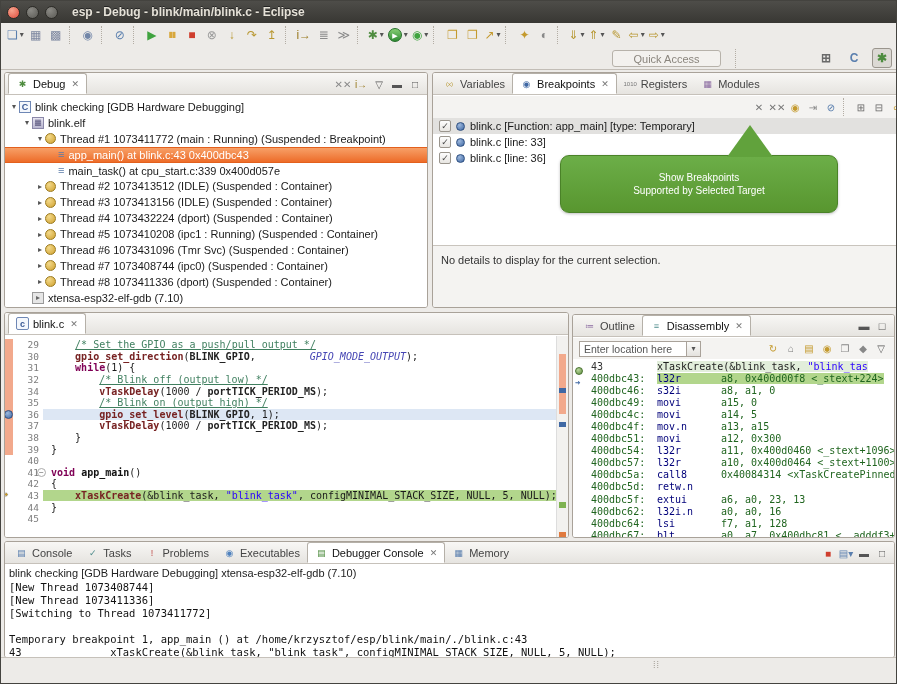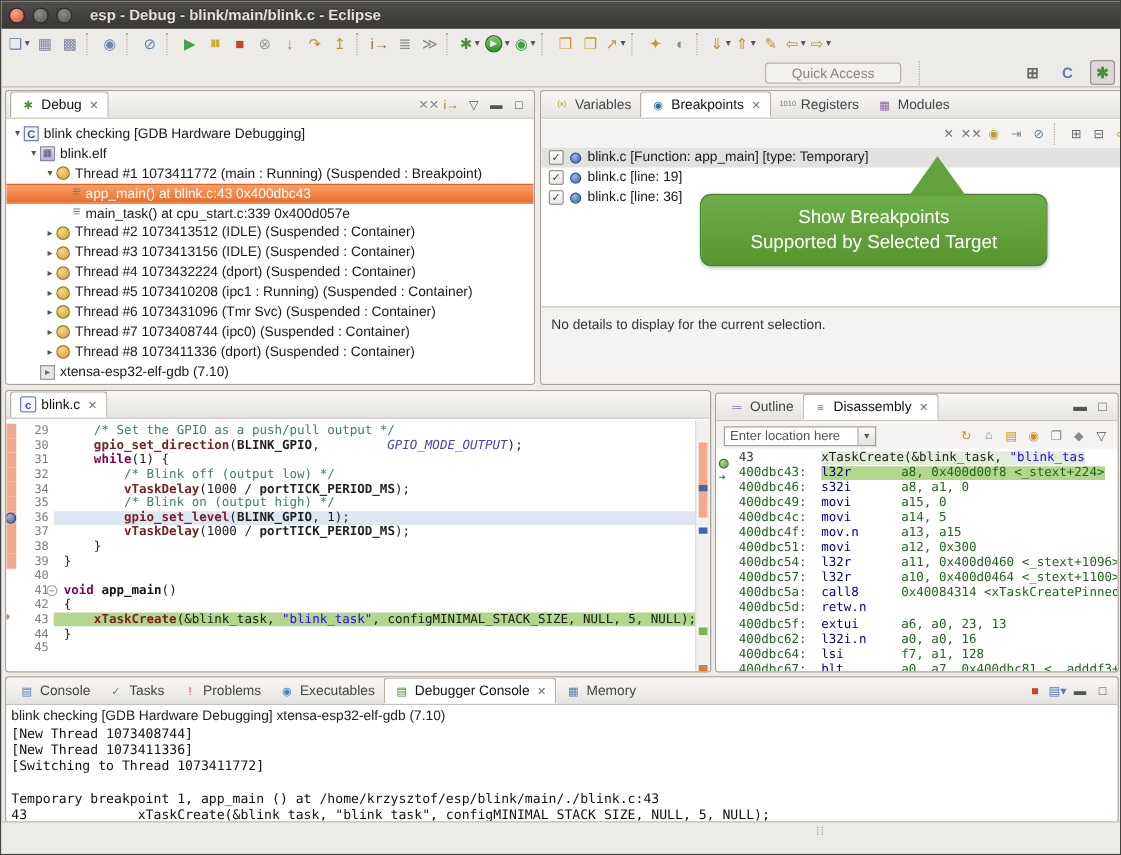--- a/index.html
+++ b/index.html
@@ -78,21 +78,21 @@
   .bp-row.first { background:#e2e1df; }
   .checkbox { width:12px; height:12px; border:1px solid #9a958d; border-radius:2px;
     background:linear-gradient(#fdfdfd,#e8e6e2); color:#4a4a4a; font-size:9px;
     display:inline-flex; align-items:center; justify-content:center; }
   .ic-bp { width:9px; height:9px; border-radius:50%;
     background:radial-gradient(circle at 35% 30%, #9db8dd, #3f68a4); border:1px solid #2e4f80; }
   .bp-details { position:absolute; left:0; right:0; bottom:0; height:62px; background:#f4f3f1;
     border-top:1px solid #c9c4bd; padding:8px 0 0 8px; color:#333; }
   .bp-tooltip { position:absolute; left:127px; top:82px; width:278px; height:58px;
     background:linear-gradient(#6cae48,#58962f); border:1px solid #4a8228; border-radius:9px;
-    color:#fff; font-size:15px; display:flex; flex-direction:column; align-items:center;
+    color:#fff; font-size:10px; display:flex; flex-direction:column; align-items:center;
     justify-content:center; line-height:1.35; z-index:30;
     box-shadow:0 1px 3px rgba(0,0,0,.25); }
   .bp-tooltip .pointer { position:absolute; left:166px; top:-31px; width:0; height:0;
     border-left:23px solid transparent; border-right:23px solid transparent;
     border-bottom:32px solid #61a23c; }
   
   .ed-body { position:absolute; left:0; right:0; top:23px; bottom:0; background:#fff;
     font-family:"DejaVu Sans Mono", monospace; font-size:10px; overflow:hidden; padding-top:3px; }
   .ed-line { height:11.6px; display:flex; align-items:center; position:relative; }
   .ed-ann { width:8px; height:100%; flex:none; position:relative; }
@@ -140,21 +140,21 @@
     overflow:hidden; padding:2px 0 0 4px; }
   .cons-header { font-size:11px; color:#222; margin-bottom:2px; }
   .cons-line { font-family:"DejaVu Sans Mono", monospace; font-size:10.5px; height:13px;
     white-space:pre; color:#111; }
   
   .statusbar { position:absolute; left:0; bottom:0; width:100%; height:26px; background:#edebe8;
     border-top:1px solid #c6c1ba; }
   .drag-dots { position:absolute; left:652px; top:5px; color:#9a958d; font-size:9px;
     letter-spacing:1px; line-height:5px; }
   
-  .c-p { color:#1a1a1a; } .c-cmt { color:#3f7f5f; } .c-kw { color:#7f0055; font-weight:bold; }
+  .c-p { color:#1a1a1a; } .c-cmt { color:#3f7f5f;text-decoration:underline; } .c-kw { color:#7f0055; font-weight:bold; }
   .c-str { color:#2a00ff; } .c-fn { color:#772222; font-weight:bold; }
   .c-fndef { color:#111; font-weight:bold; } .c-mac { color:#222; font-weight:bold; }
   .c-enm { color:#4646b4; font-style:italic;margin-left:48px; }
 </style>
 </head>
 <body>
 
 <div class="app">
 
   <div class="titlebar">
@@ -409,21 +409,21 @@
       </div>
     <div class="bp-list" id="bp-list">
         <div class="bp-row first">
           <span class="checkbox">✓</span>
           <span class="ic-bp"></span>
           <span>blink.c [Function: app_main] [type: Temporary]</span>
         </div>
         <div class="bp-row">
           <span class="checkbox">✓</span>
           <span class="ic-bp"></span>
-          <span>blink.c [line: 19]</span>
+          <span>blink.c [line: 33]</span>
         </div>
         <div class="bp-row">
           <span class="checkbox">✓</span>
           <span class="ic-bp"></span>
           <span>blink.c [line: 36]</span>
         </div>
       </div>
     <div class="bp-details">
       <span>No details to display for the current selection.</span>
     </div>

